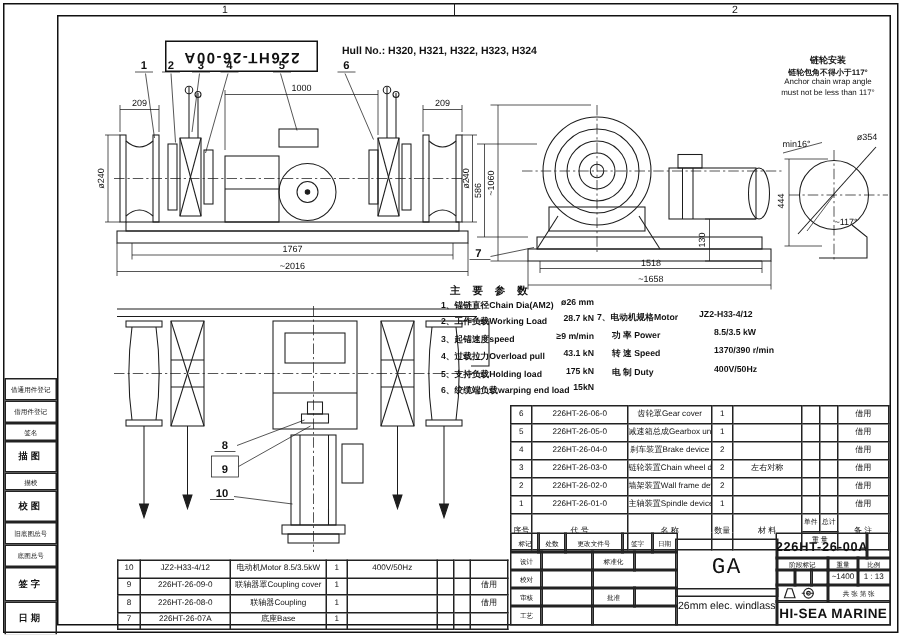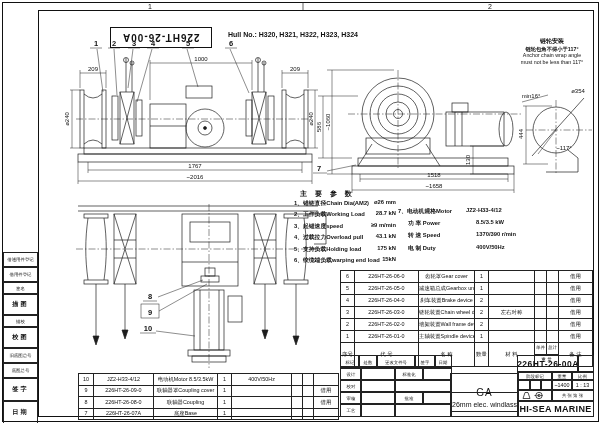--- a/index.html
+++ b/index.html
@@ -500,21 +500,21 @@
     <div class="cell" style="left:20px;top:24px;width:34px;height:12px;"></div>
     <div class="cell" style="left:54px;top:24px;width:56px;height:12px;"></div>
     <div class="cell tiny" style="left:0;top:36px;width:20px;height:12px;">审核</div>
     <div class="cell" style="left:20px;top:36px;width:34px;height:12px;"></div>
     <div class="cell tiny" style="left:54px;top:36px;width:28px;height:12px;">批准</div>
     <div class="cell" style="left:82px;top:36px;width:28px;height:12px;"></div>
     <div class="cell tiny" style="left:0;top:48px;width:20px;height:12px;">工艺</div>
     <div class="cell" style="left:20px;top:48px;width:34px;height:12px;"></div>
     <div class="cell" style="left:54px;top:48px;width:56px;height:12px;"></div>
 
-    <div class="cell" style="left:110px;top:18px;width:67px;height:37px;font-size:10px;letter-spacing:1px;">
+    <div class="cell" style="left:110px;top:4px;width:67px;height:37px;font-size:15px;letter-spacing:1px;font-family:Liberation Mono, monospace;">
         <span>GA</span>
       </div>
     <div class="cell" style="left:110px;top:37px;width:67px;height:23px;font-size:7px;">
         <span>26mm elec. windlass</span>
       </div>
 
     <div class="cell" style="left:177px;top:0;width:60px;height:16px;font-size:8.5px;font-weight:bold;letter-spacing:0.5px;">
         <span>226HT-26-00A</span>
       </div>
     <div class="cell" style="left:237px;top:0;width:15px;height:16px;"></div>

